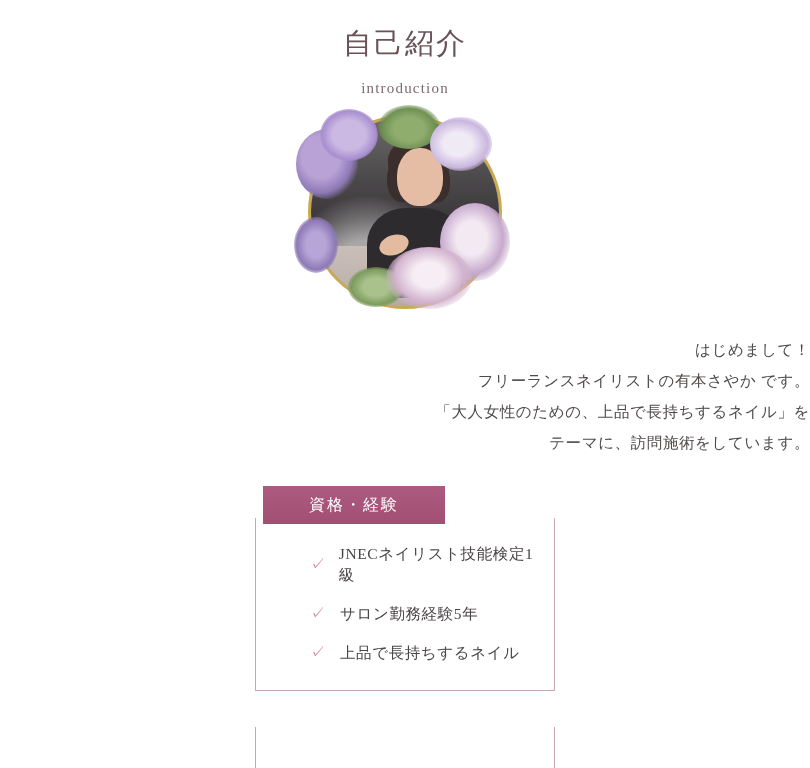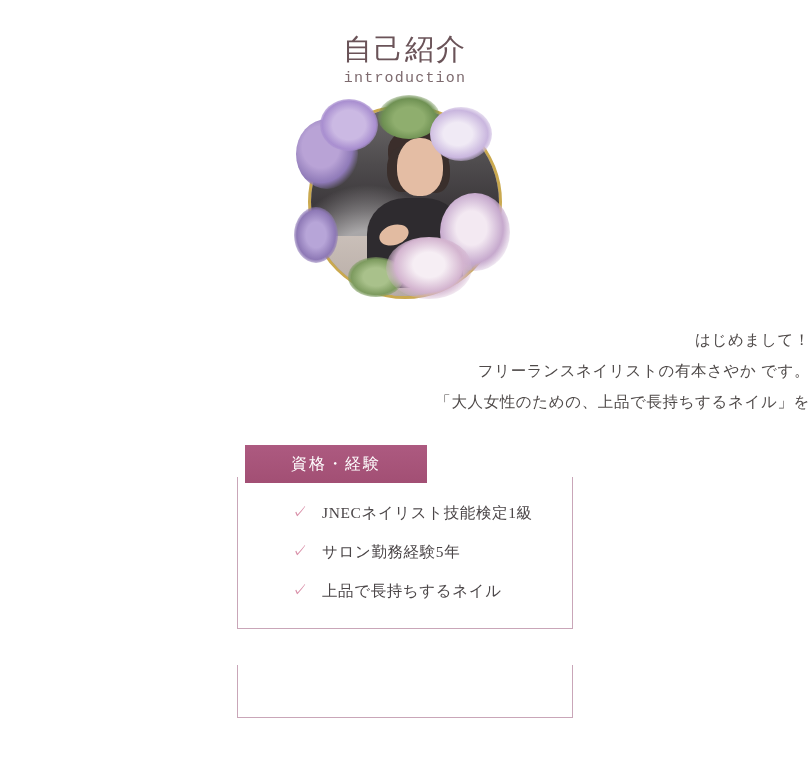--- a/index.html
+++ b/index.html
@@ -17,36 +17,36 @@
 
   .page {
     position: relative;
     width: 810px;
     height: 768px;
   }
 
   
   .header {
     text-align: center;
-    padding-top: 30px;
+    padding-top: 24px;
   }
   .title-ja {
     font-size: 29px;
     letter-spacing: 2px;
     color: #6a5358;
     margin: 0;
     font-weight: normal;
     font-family: "Liberation Serif", "DejaVu Serif", serif;
   }
   .title-en {
     font-size: 15px;
     color: #7d6a6e;
     letter-spacing: 1.2px;
-    margin-top: 0;
-    font-family: Liberation Mono, monospace;
+    margin-top: 16px;
+    font-family: Liberation Serif, serif;
   }
 
   
   .portrait-wrap {
     position: relative;
     width: 230px;
     height: 205px;
     margin: 10px auto 0 auto;
   }
   .portrait-ring {
@@ -143,21 +143,21 @@
     margin-top: 22px;
     text-align: right;
     font-size: 15.5px;
     line-height: 2.0;
     color: #4f4a49;
     letter-spacing: 0.6px;
   }
 
   
   .panel {
-    width: 336px;
+    width: 300px;
     margin: 0 auto;
     position: relative;
   }
   .panel-1 { margin-top: 28px; }
   .panel-2 { margin-top: 42px; }
 
   .panel-head {
     position: relative;
     z-index: 2;
     width: 182px;
@@ -230,20 +230,21 @@
     <div class="floral f2"></div>
     <div class="floral f4"></div>
     <div class="floral f5"></div>
     <div class="floral f6"></div>
   </div>
 
   <div class="intro">
     <div>はじめまして！</div>
     <div>フリーランスネイリストの有本さやか です。</div>
     <div>「大人女性のための、上品で長持ちするネイル」を</div>
+    <div>テーマに、訪問施術をしています。</div>
   </div>
 
   <div class="panel panel-1">
     <div class="panel-head">資格・経験</div>
     <div class="panel-body">
       <ul class="cred-list">
         <li>
           <span class="check">✓</span>
           <span>JNECネイリスト技能検定1級</span>
         </li>

